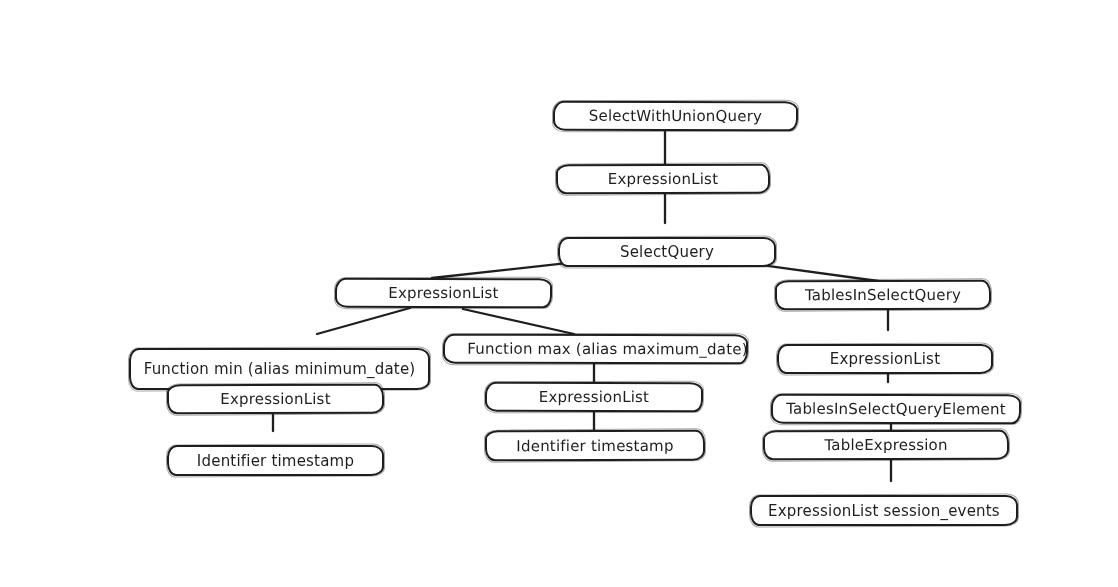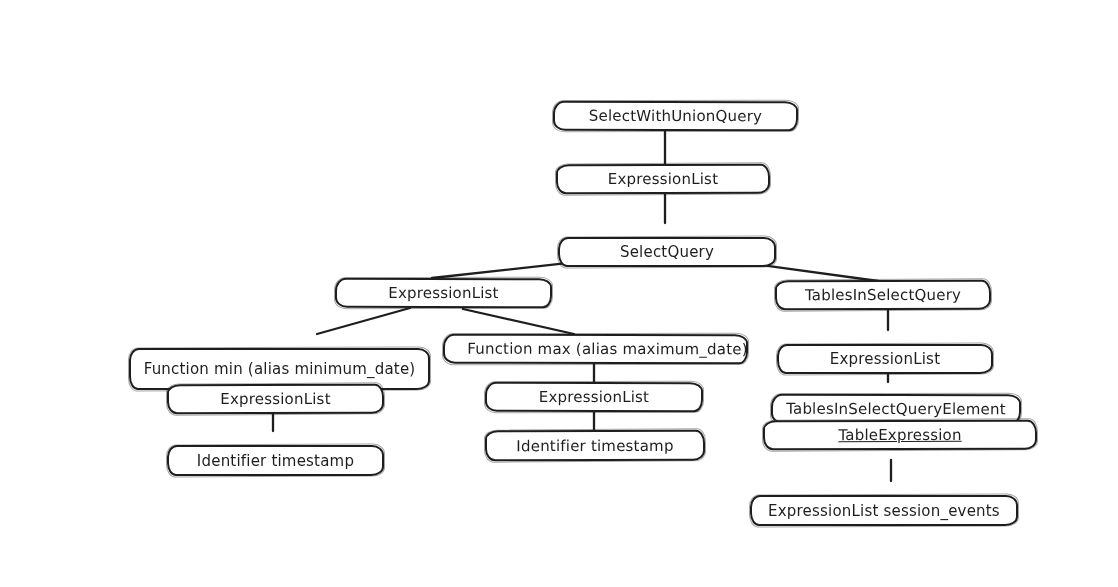--- a/index.html
+++ b/index.html
@@ -84,15 +84,15 @@
     <div class="node r0" style="left: 335px; top: 278px; width: 217px; height: 30px;">ExpressionList</div>
     <div class="node r1" style="left: 775px; top: 280px; width: 216px; height: 30px;">TablesInSelectQuery</div>
     <div class="node r2" style="left: 129px; top: 334px; width: 301px; height: 42px;">Function min (alias minimum_date)</div>
     <div class="node r0" style="left: 443px; top: 334px; width: 305px; height: 30px; padding-left: 24px;">Function max (alias maximum_date)</div>
     <div class="node r1" style="left: 167px; top: 384px; width: 217px; height: 30px;">ExpressionList</div>
     <div class="node r2" style="left: 167px; top: 431px; width: 217px; height: 31px;">Identifier timestamp</div>
     <div class="node r0" style="left: 485px; top: 382px; width: 218px; height: 30px;">ExpressionList</div>
     <div class="node r1" style="left: 485px; top: 430px; width: 220px; height: 31px;">Identifier timestamp</div>
     <div class="node r2" style="left: 777px; top: 330px; width: 216px; height: 30px;">ExpressionList</div>
     <div class="node r0" style="left: 759px; top: 394px; width: 250px; height: 30px; margin-left: 12px;">TablesInSelectQueryElement</div>
-    <div class="node r1" style="left: 763px; top: 420px; width: 274px; height: 30px; text-decoration: underline;">TableExpression</div>
+    <div class="node r1" style="left: 763px; top: 430px; width: 246px; height: 30px;">TableExpression</div>
     <div class="node r2" style="left: 750px; top: 481px; width: 268px; height: 31px;">ExpressionList session_events</div>
   </div>
 
 </body></html>

